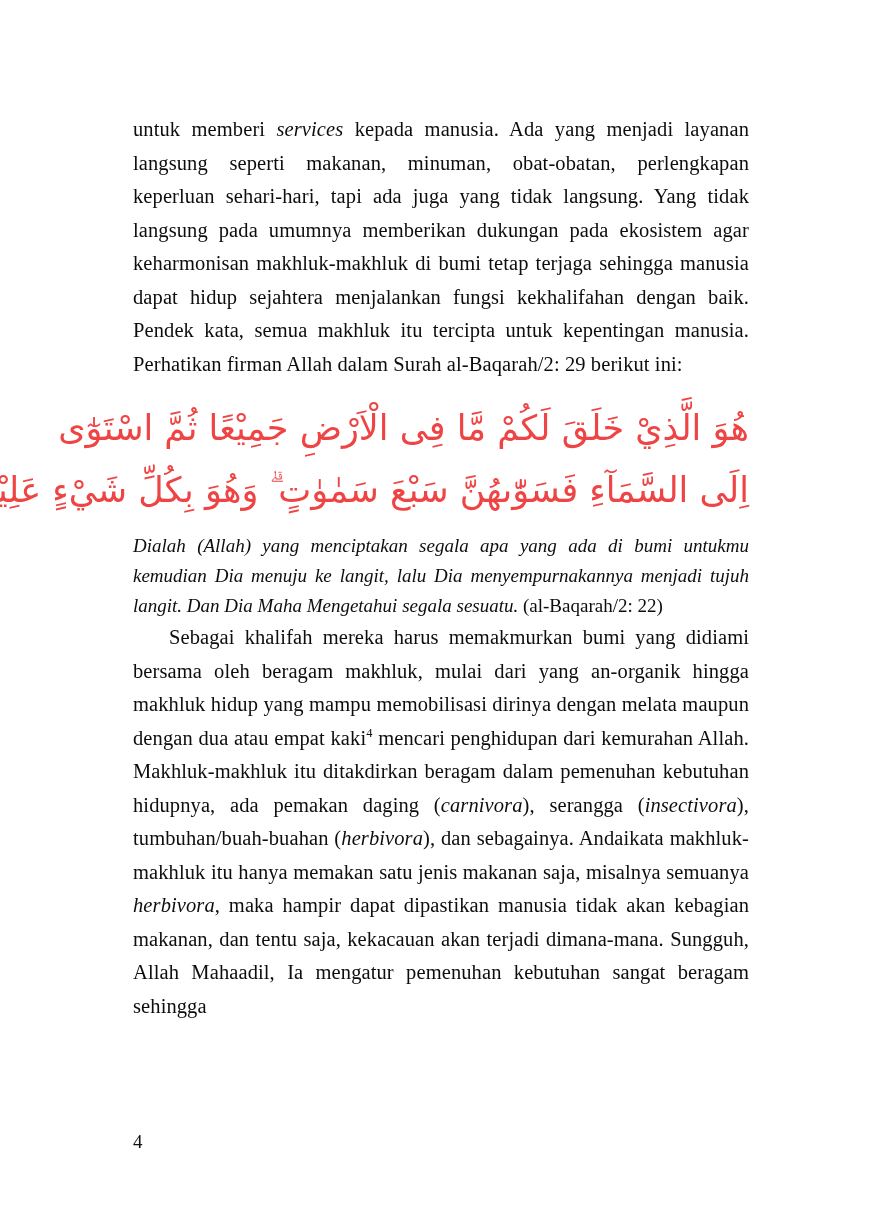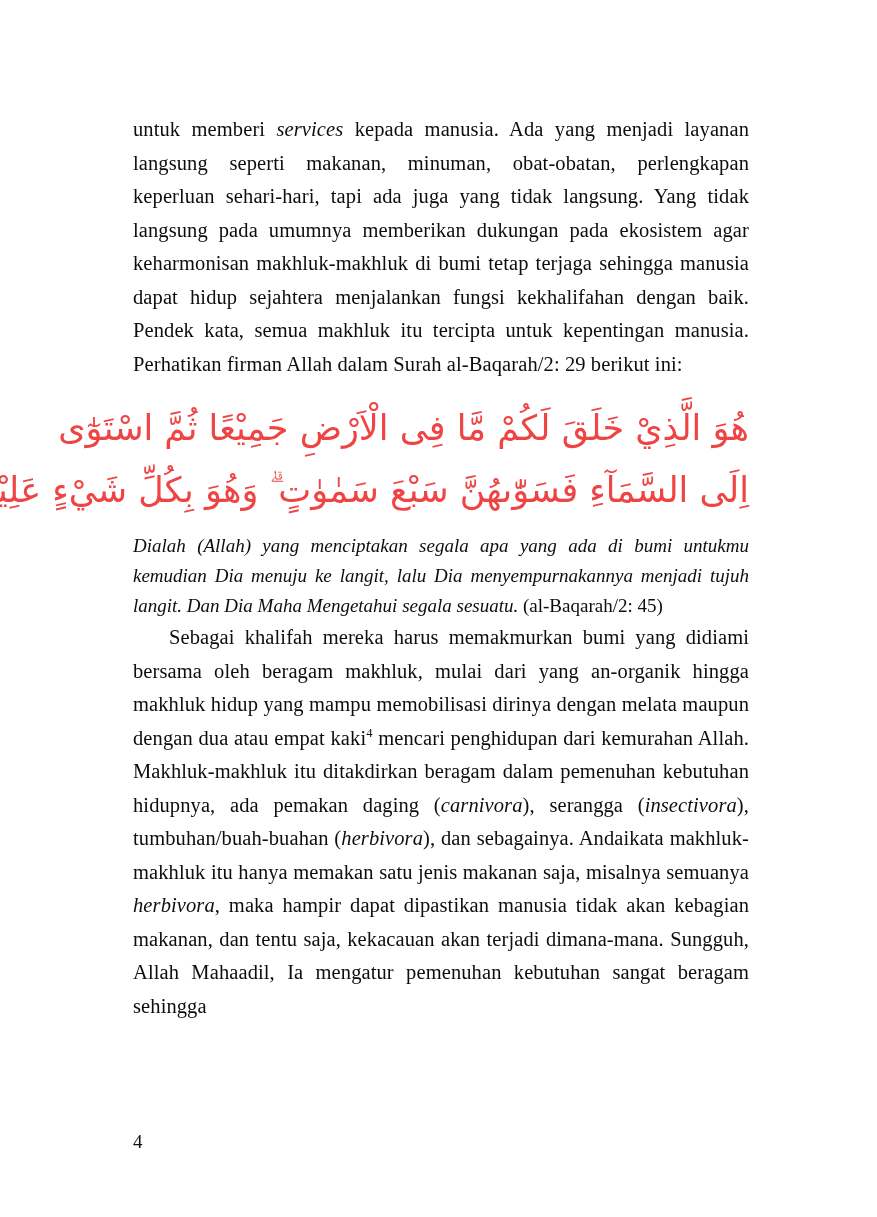--- a/index.html
+++ b/index.html
@@ -88,21 +88,21 @@
 
   <div class="content">
 
     <p class="para" id="p1"><span>untuk memberi </span><span class="it">services</span><span> kepada manusia. Ada yang menjadi layanan langsung seperti makanan, minuman, obat-obatan, perlengkapan keperluan sehari-hari, tapi ada juga yang tidak langsung. Yang tidak langsung pada umumnya memberikan dukungan pada ekosistem agar keharmonisan makhluk-makhluk di bumi tetap terjaga sehingga manusia dapat hidup sejahtera menjalankan fungsi kekhalifahan dengan baik. Pendek kata, semua makhluk itu tercipta untuk kepentingan manusia. Perhatikan firman Allah dalam Surah al-Baqarah/2: 29 berikut ini:</span></p>
 
     <div class="arabic-block">
       <span class="arabic-line">هُوَ الَّذِيْ خَلَقَ لَكُمْ مَّا فِى الْاَرْضِ جَمِيْعًا ثُمَّ اسْتَوٰٓى</span>
       <span class="arabic-line">اِلَى السَّمَآءِ فَسَوّٰىهُنَّ سَبْعَ سَمٰوٰتٍ ۗ وَهُوَ بِكُلِّ شَيْءٍ عَلِيْمٌ</span>
     </div>
 
-    <p class="translation" id="tr"><span>Dialah (Allah) yang menciptakan segala apa yang ada di bumi untukmu kemudian Dia menuju ke langit, lalu Dia menyempurnakannya menjadi tujuh langit. Dan Dia Maha Mengetahui segala sesuatu.</span><span class="ref"> (al-Baqarah/2: 45)</span></p>
+    <p class="translation" id="tr"><span>Dialah (Allah) yang menciptakan segala apa yang ada di bumi untukmu kemudian Dia menuju ke langit, lalu Dia menyempurnakannya menjadi tujuh langit. Dan Dia Maha Mengetahui segala sesuatu.</span><span class="ref"> (al-Baqarah/2: 22)</span></p>
 
     <p class="para indent" id="p2"><span>Sebagai khalifah mereka harus memakmurkan bumi yang didiami bersama oleh beragam makhluk, mulai dari yang an-organik hingga makhluk hidup yang mampu memobilisasi dirinya dengan melata maupun dengan dua atau empat kaki</span><span class="sup">4</span><span> mencari penghidupan dari kemurahan Allah. Makhluk-makhluk itu ditakdirkan beragam dalam pemenuhan kebutuhan hidupnya, ada pemakan daging (</span><span class="it">carnivora</span><span>), serangga (</span><span class="it">insectivora</span><span>), tumbuhan/buah-buahan (</span><span class="it">herbivora</span><span>), dan sebagainya. Andaikata makhluk-makhluk itu hanya memakan satu jenis makanan saja, misalnya semuanya </span><span class="it">herbivora</span><span>, maka hampir dapat dipastikan manusia tidak akan kebagian makanan, dan tentu saja, kekacauan akan terjadi dimana-mana. Sungguh, Allah Mahaadil, Ia mengatur pemenuhan kebutuhan sangat beragam sehingga</span></p>
 
   </div>
 
   <div class="folio">4</div>
 
 </div>
 
 </body></html>

